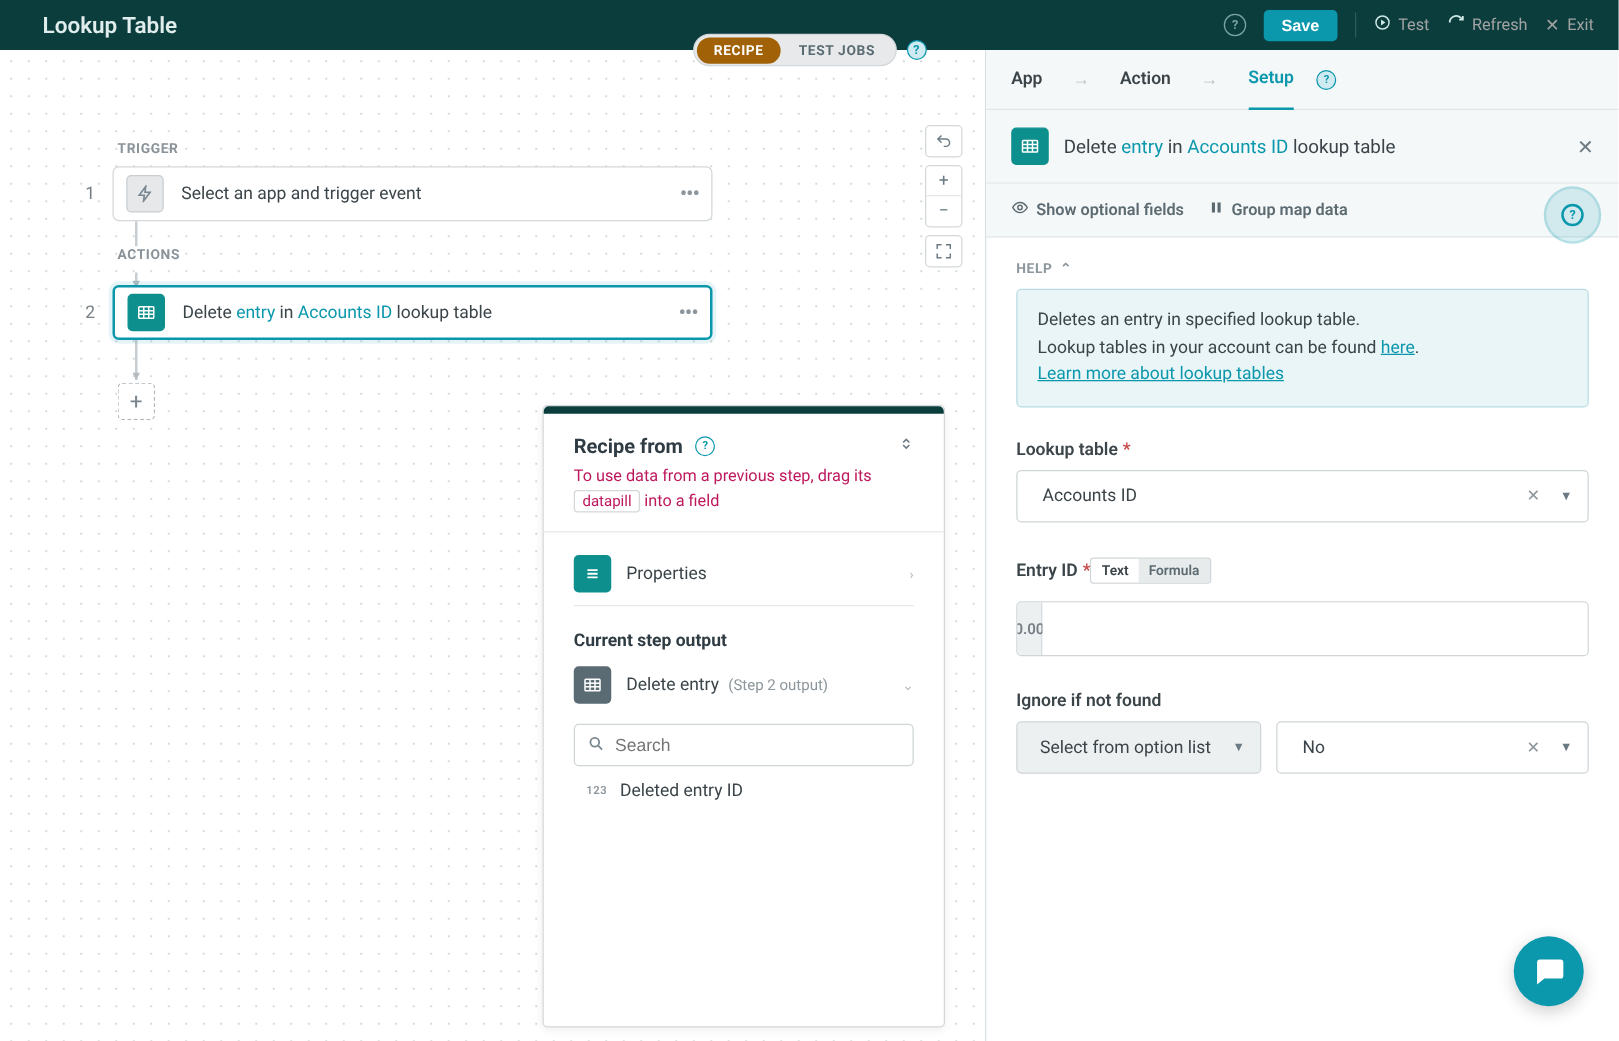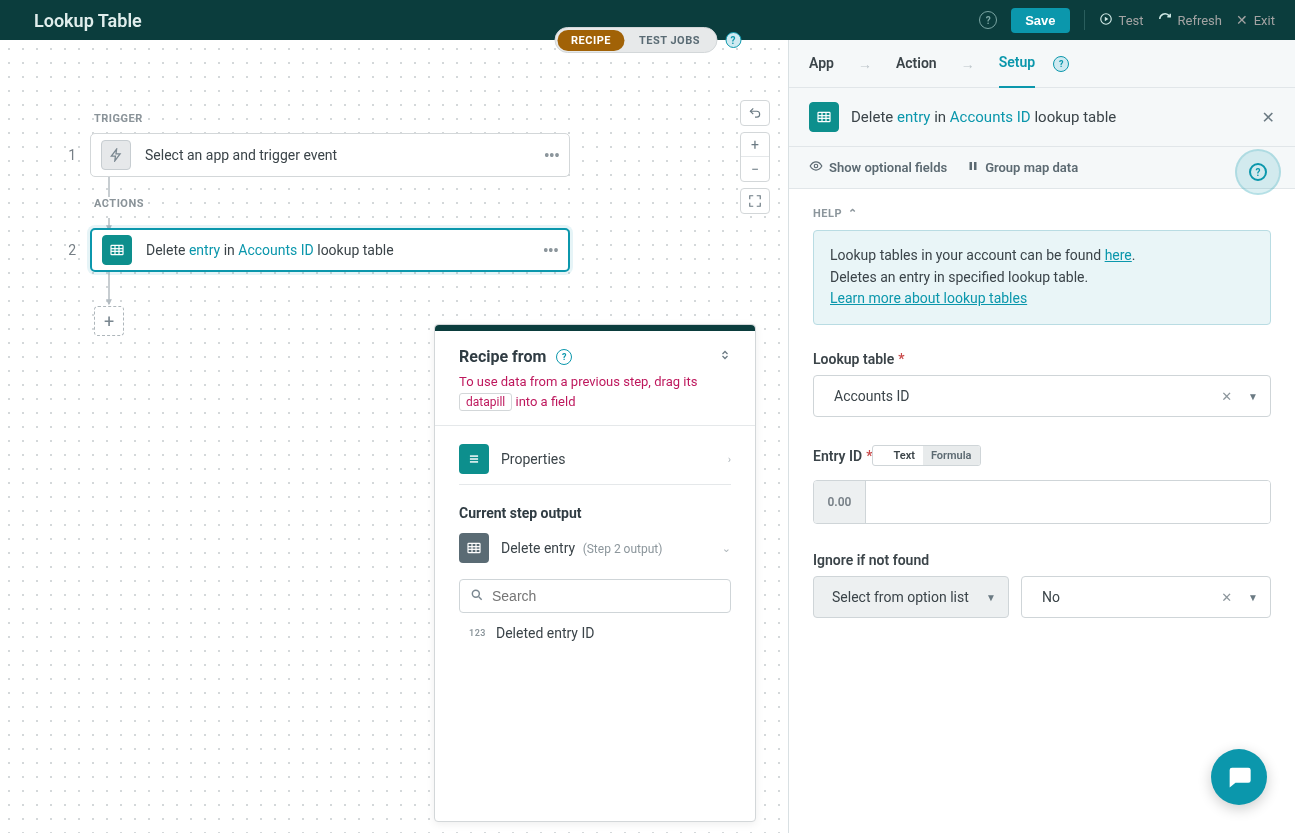--- a/index.html
+++ b/index.html
@@ -93,27 +93,27 @@
 .help-box { border: 1px solid #b9dce3; background: #e9f5f7; border-radius: 4px; padding: 14px 16px; font-size: 14px; color: #3b4449; line-height: 1.55; margin-bottom: 26px;}
 .help-box a { color: #0b97ac; text-decoration: underline; }
 
 .fld-label { font-size: 14px; color: #3b4449; font-weight: 600; margin-bottom: 8px; display: flex; align-items: center;}
 .req { color: #c94a4a; margin-left: 4px; }
 .fld-select { height: 42px; border: 1px solid #cfd5d8; border-radius: 4px; display: flex; align-items: center; padding: 0 12px 0 20px; font-size: 14px; color: #3b4449; cursor: pointer; gap: 6px;}
 .fld-select .clear { margin-left: auto; color: #8c969c; font-size: 13px; cursor: pointer; }
 .fld-select .chev { color: #6b7a83; font-size: 10px; margin-left: 10px; }
 .fld-row { margin-bottom: 28px; }
 
-.input-mode { float: right; display: flex; border: 1px solid #cfd5d8; border-radius: 3px; overflow: hidden; font-size: 11px; font-weight: 600; padding-left: 12px;}
+.input-mode { float: right; display: flex; border: 1px solid #cfd5d8; border-radius: 3px; overflow: hidden; font-size: 11px; font-weight: 600;}
 .input-mode span { padding: 3px 8px; cursor: pointer; color: #5c6a72; }
 .input-mode .active { background: #fff; color: #3b4449; }
 .input-mode .inactive { background: #e8ebec; }
 
 .entry-input { height: 44px; border: 1px solid #cfd5d8; border-radius: 4px; display: flex; align-items: stretch; overflow: hidden;}
-.entry-prefix { width: 52px; background: #edf0f1; border-right: 1px solid #cfd5d8; display: flex; align-items: center; justify-content: center; font-size: 12px; color: #767f86; font-weight: 600;}
+.entry-prefix { width: 20px; background: #edf0f1; border-right: 1px solid #cfd5d8; display: flex; align-items: center; justify-content: center; font-size: 12px; color: #767f86; font-weight: 600;}
 .entry-input textarea { flex: 1; border: none; outline: none; padding: 10px; font-size: 14px; resize: none; font-family: inherit;}
 
 .dual-select { display: flex; gap: 12px; }
 .dual-select .sel1 { flex: 0 0 196px; height: 42px; background: #edf0f1; border: 1px solid #cfd5d8; border-radius: 4px; display: flex; align-items: center; padding: 0 12px 0 18px; font-size: 14px; color: #3b4449; }
 .dual-select .sel1 .chev { margin-left: auto; color: #6b7a83; font-size: 10px;}
 .dual-select .sel2 { flex: 1; }
 
 
 .chat-fab { position: absolute; right: 28px; bottom: 28px; width: 56px; height: 56px; border-radius: 50%; background: #0b97ac; display: flex; align-items: center; justify-content: center; cursor: pointer; box-shadow: 0 4px 14px rgba(0,0,0,0.2);}
 .chat-fab svg { fill: #fff; }
@@ -350,24 +350,24 @@
         <div class="tool-hl-inner">?</div>
       </div>
     </div>
 
     <div class="panel-form">
       <div class="help-box-title">
         <span>HELP</span>
         <span>⌃</span>
       </div>
       <div class="help-box">
+        <div>Deletes an entry in specified lookup table.</div>
         <div>
           <span>Lookup tables in your account can be found </span><a href="#">here</a><span>.</span>
         </div>
-        <div>Deletes an entry in specified lookup table.</div>
         <a href="#">Learn more about lookup tables</a>
       </div>
 
       <div class="fld-row">
         <div class="fld-label">
           <span>Lookup table</span>
             <span class="req">*</span>
         </div>
         <div class="fld-select">
           <span>Accounts ID</span>

